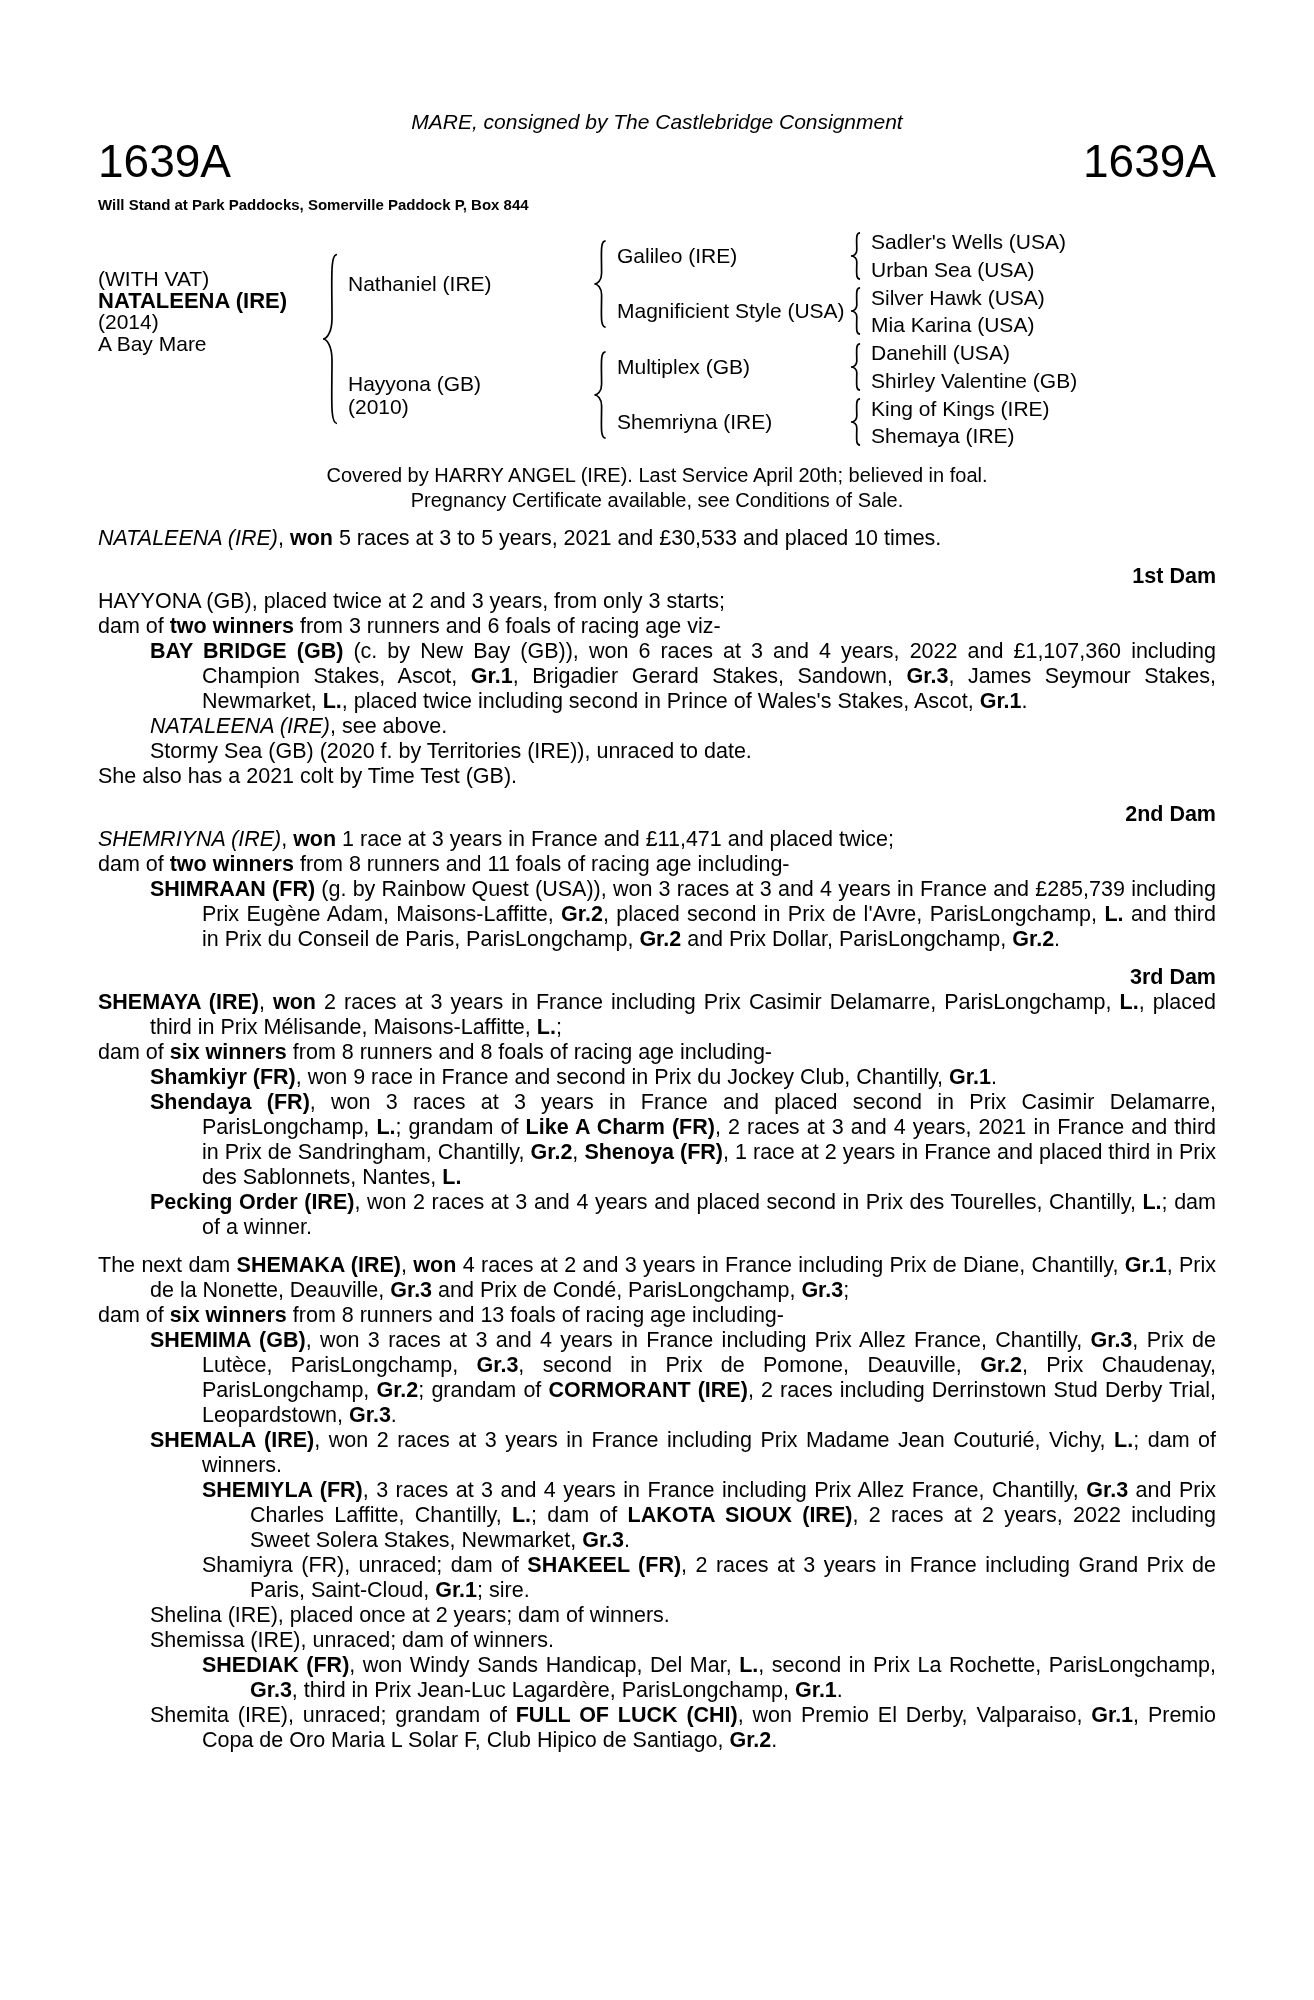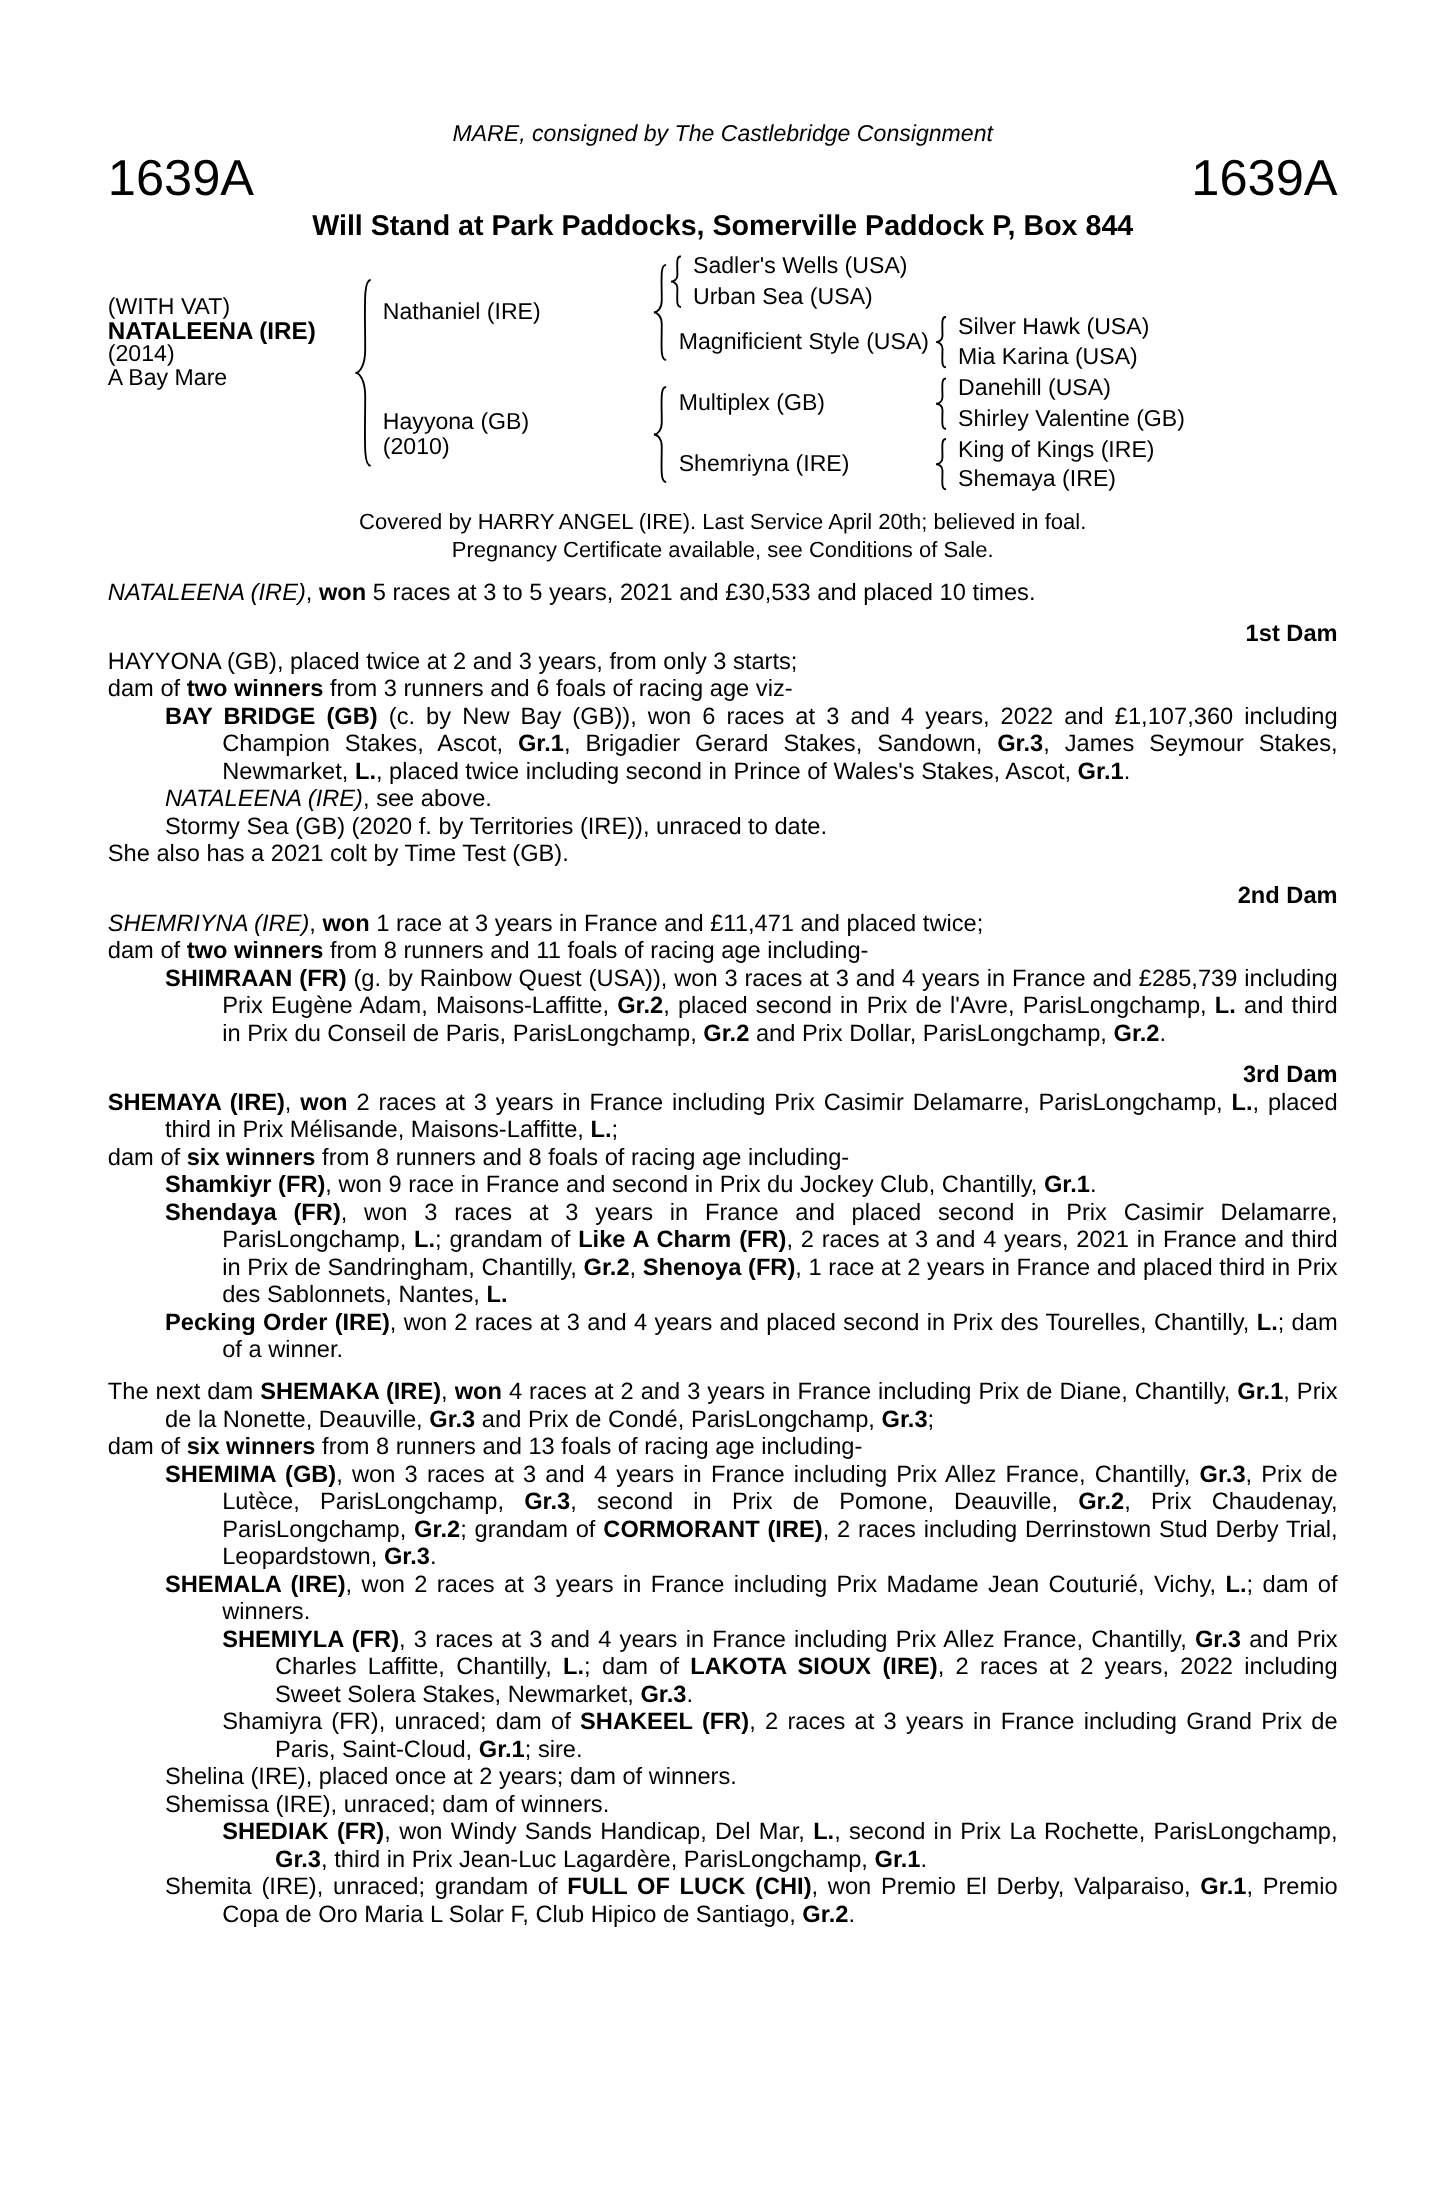--- a/index.html
+++ b/index.html
@@ -15,21 +15,21 @@
   .consign {
     margin-top:110px; text-align:center; font-style:italic;
     font-size:21px; line-height:24px;
   }
   .lotrow {
     display:flex; justify-content:space-between;
     margin:2px 98px 0 98px;
     font-weight:normal; font-size:46px; line-height:50px; letter-spacing:0;
   }
   .standline {
-    margin:6px 98px 0 98px; font-weight:bold; font-size:26px; line-height:26px;text-align:center;
+    margin:6px 98px 0 98px; font-weight:bold; font-size:15px; line-height:26px;
   }
 
   
   .ped { display:flex; margin:10px 0 0 98px; height:222px; font-size:21px; }
   .ped-col1 { width:222px; padding-top:40px; line-height:21.5px; }
   .ped-col1 .mare-name { font-weight:bold; font-size:22px; }
   .tree { display:flex; flex-direction:column; flex:1; }
   .branch { display:flex; height:111px; }
   .bname { width:244px; display:flex; flex-direction:column; justify-content:center; padding-left:8px; line-height:23px; }
   .subtree { display:flex; flex-direction:column; flex:1; }
@@ -90,20 +90,21 @@
         <div class="bname">
           <span>Nathaniel (IRE)</span>
         </div>
         <div class="bracewrap">
           <svg class="brace-md" viewBox="0 0 20 100" preserveAspectRatio="none" aria-hidden="true">
             <path d="M17 2 C10 2 12 16 12 38 C12 46 7 50 3 50 C7 50 12 54 12 62 C12 84 10 98 17 98" fill="none" stroke="#000" stroke-width="1.7" vector-effect="non-scaling-stroke"></path>
           </svg>
         </div>
         <div class="subtree">
           <div class="subbranch">
+            <div class="gname">Galileo (IRE)</div>
             <div class="bracewrap">
               <svg class="brace-sm" viewBox="0 0 20 100" preserveAspectRatio="none" aria-hidden="true">
                 <path d="M17 2 C10 2 12 16 12 38 C12 46 7 50 3 50 C7 50 12 54 12 62 C12 84 10 98 17 98" fill="none" stroke="#000" stroke-width="1.7" vector-effect="non-scaling-stroke"></path>
               </svg>
             </div>
             <div class="gpcol">
               <div>Sadler's Wells (USA)</div>
               <div>Urban Sea (USA)</div>
             </div>
           </div>

